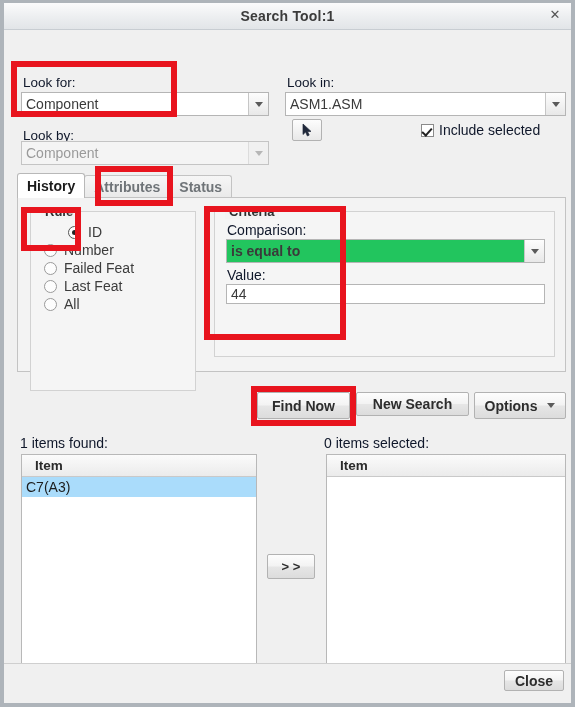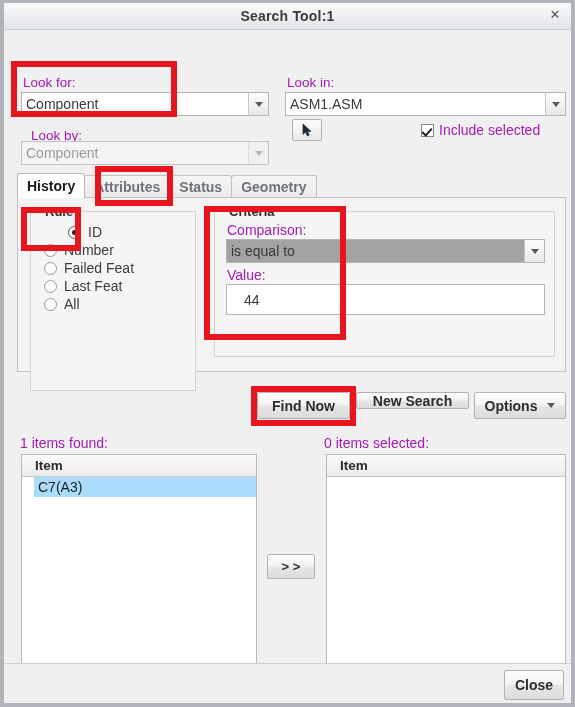--- a/index.html
+++ b/index.html
@@ -62,21 +62,21 @@
 
   
   #content {
     flex: 1;
     background: #f0f0f0;
     position: relative;
   }
 
   .lbl {
     font-size: 13.5px;
-    color: #a21caf;
+    color: #0f172a;
   }
 
   
   .combo {
     position: absolute;
     box-sizing: border-box;
     height: 24px;
     background: #ffffff;
     border: 1px solid #b5b5b5;
     display: flex;
@@ -108,26 +108,26 @@
     width: 0; height: 0;
     border-left: 4px solid transparent;
     border-right: 4px solid transparent;
     border-top: 5px solid #5a5a5a;
   }
   .tri-down.dim { border-top-color: #b6b6b6; }
 
   .textfield {
     position: absolute;
     box-sizing: border-box;
-    height: 31px;
+    height: 20px;
     background: #ffffff;
     border: 1px solid #b5b5b5;
     display: flex;
     align-items: center;
-    padding: 0 17px;
+    padding: 0 4px;
     font-size: 14px;
     color: #3a3a3a;
   }
 
   
   .btn {
     position: absolute;
     box-sizing: border-box;
     background: linear-gradient(to bottom, #fdfdfd 0%, #f3f3f3 48%, #e6e6e6 52%, #dcdcdc 100%);
     border: 1px solid #b2b2b2;
@@ -261,21 +261,21 @@
     color: #2b2b2b;
   }
   .lrow {
     height: 20px;
     display: flex;
     align-items: center;
     padding-left: 4px;
     font-size: 14px;
     color: #1d1d1d;
   }
-  .lrow.sel { background: #aadcfb; margin-left: 12px; }
+  .lrow.sel { background: #aadcfb; }
 
   
   #footer {
     position: absolute;
     left: 0; right: 0; bottom: 0;
     height: 39px;
     background: #f0f0f0;
     border-top: 1px solid #cfcfcf;
   }
 
@@ -321,21 +321,21 @@
     </div>
 
     <div class="lbl" style="position:absolute;left:283px;top:45px;">Look in:</div>
     <div class="combo" style="left:281px;top:62px;width:281px;">
       <div class="val">ASM1.ASM</div>
       <div class="arrow">
           <span class="tri-down"></span>
         </div>
     </div>
 
-    <div class="lbl" style="position:absolute;left:19px;top:98px;margin-left:8px;">Look by:</div>
+    <div class="lbl" style="position:absolute;left:19px;top:98px;">Look by:</div>
     <div class="combo disabled" style="left:17px;top:111px;width:248px;">
       <div class="val">Component</div>
       <div class="arrow">
           <span class="tri-down dim"></span>
         </div>
     </div>
 
     <div class="cursor-btn" style="left:288px;top:89px;width:30px;height:22px;">
       <svg width="11" height="14" viewBox="0 0 11 14">
         <path d="M1 1 L1 11.5 L3.6 9.1 L5.4 13 L7.2 12.1 L5.5 8.5 L9 8.4 Z" fill="#20283a" stroke="#20283a" stroke-width="0.7" stroke-linejoin="round"></path>
@@ -350,23 +350,20 @@
     <div id="tabstrip">
       <div class="tab active">
           <span>History</span>
         </div>
       <div class="tab">
           <span>Attributes</span>
         </div>
       <div class="tab">
           <span>Status</span>
         </div>
-      <div class="tab">
-          <span>Geometry</span>
-        </div>
     </div>
 
     <div id="tabpanel">
 
       <div class="group" style="left:12px;top:13px;width:166px;height:180px;">
         <span class="gtitle">Rule</span>
 
         <div class="radio-row" style="left:13px;top:12px;padding-left:24px;">
           <span class="radio sel"></span>
           <span class="radio-lbl">ID</span>
@@ -386,36 +383,36 @@
         <div class="radio-row" style="left:13px;top:84px;">
           <span class="radio"></span>
           <span class="radio-lbl">All</span>
         </div>
       </div>
 
       <div class="group" style="left:196px;top:13px;width:341px;height:146px;">
         <span class="gtitle">Criteria</span>
 
         <div class="lbl" style="position:absolute;left:12px;top:10px;font-size:14px;">Comparison:</div>
-        <div class="combo" style="left:11px;top:27px;width:319px;background:#a3a3a3;">
+        <div class="combo" style="left:11px;top:27px;width:319px;background:#22c55e;font-weight:bold;">
           <div class="val">is equal to</div>
           <div class="arrow">
               <span class="tri-down"></span>
             </div>
         </div>
 
         <div class="lbl" style="position:absolute;left:12px;top:55px;font-size:14px;">Value:</div>
         <div class="textfield" style="left:11px;top:72px;width:319px;">44</div>
       </div>
     </div>
 
     <div class="btn" style="left:253px;top:362px;width:93px;height:27px;">
       <span>Find Now</span>
     </div>
-    <div class="btn" style="left:352px;top:362px;width:113px;height:17px;">
+    <div class="btn" style="left:352px;top:362px;width:113px;height:24px;">
       <span>New Search</span>
     </div>
     <div class="btn" style="left:470px;top:362px;width:92px;height:27px;">
       <span>Options</span>
       <span class="tri-down"></span>
     </div>
 
     <div class="lbl" style="position:absolute;left:16px;top:405px;font-size:14px;">1 items found:</div>
     <div class="listbox" style="left:17px;top:424px;width:236px;height:246px;">
       <div class="lhdr">Item</div>
@@ -425,21 +422,21 @@
     <div class="btn" style="left:263px;top:524px;width:48px;height:25px;font-size:13px;gap:2px;">
       <span>&gt; &gt;</span>
     </div>
 
     <div class="lbl" style="position:absolute;left:320px;top:405px;font-size:14px;">0 items selected:</div>
     <div class="listbox" style="left:322px;top:424px;width:240px;height:246px;">
       <div class="lhdr">Item</div>
     </div>
 
     <div id="footer">
-      <div class="btn" style="left:500px;top:6px;width:60px;height:30px;">
+      <div class="btn" style="left:500px;top:6px;width:60px;height:21px;">
         <span>Close</span>
       </div>
     </div>
 
     <div class="anno" style="left:7px;top:31px;width:166px;height:56px;"></div>
     <div class="anno" style="left:91px;top:136px;width:78px;height:40px;"></div>
     <div class="anno" style="left:17px;top:177px;width:60px;height:44px;"></div>
     <div class="anno" style="left:200px;top:176px;width:142px;height:134px;"></div>
     <div class="anno" style="left:247px;top:356px;width:105px;height:40px;"></div>
 

